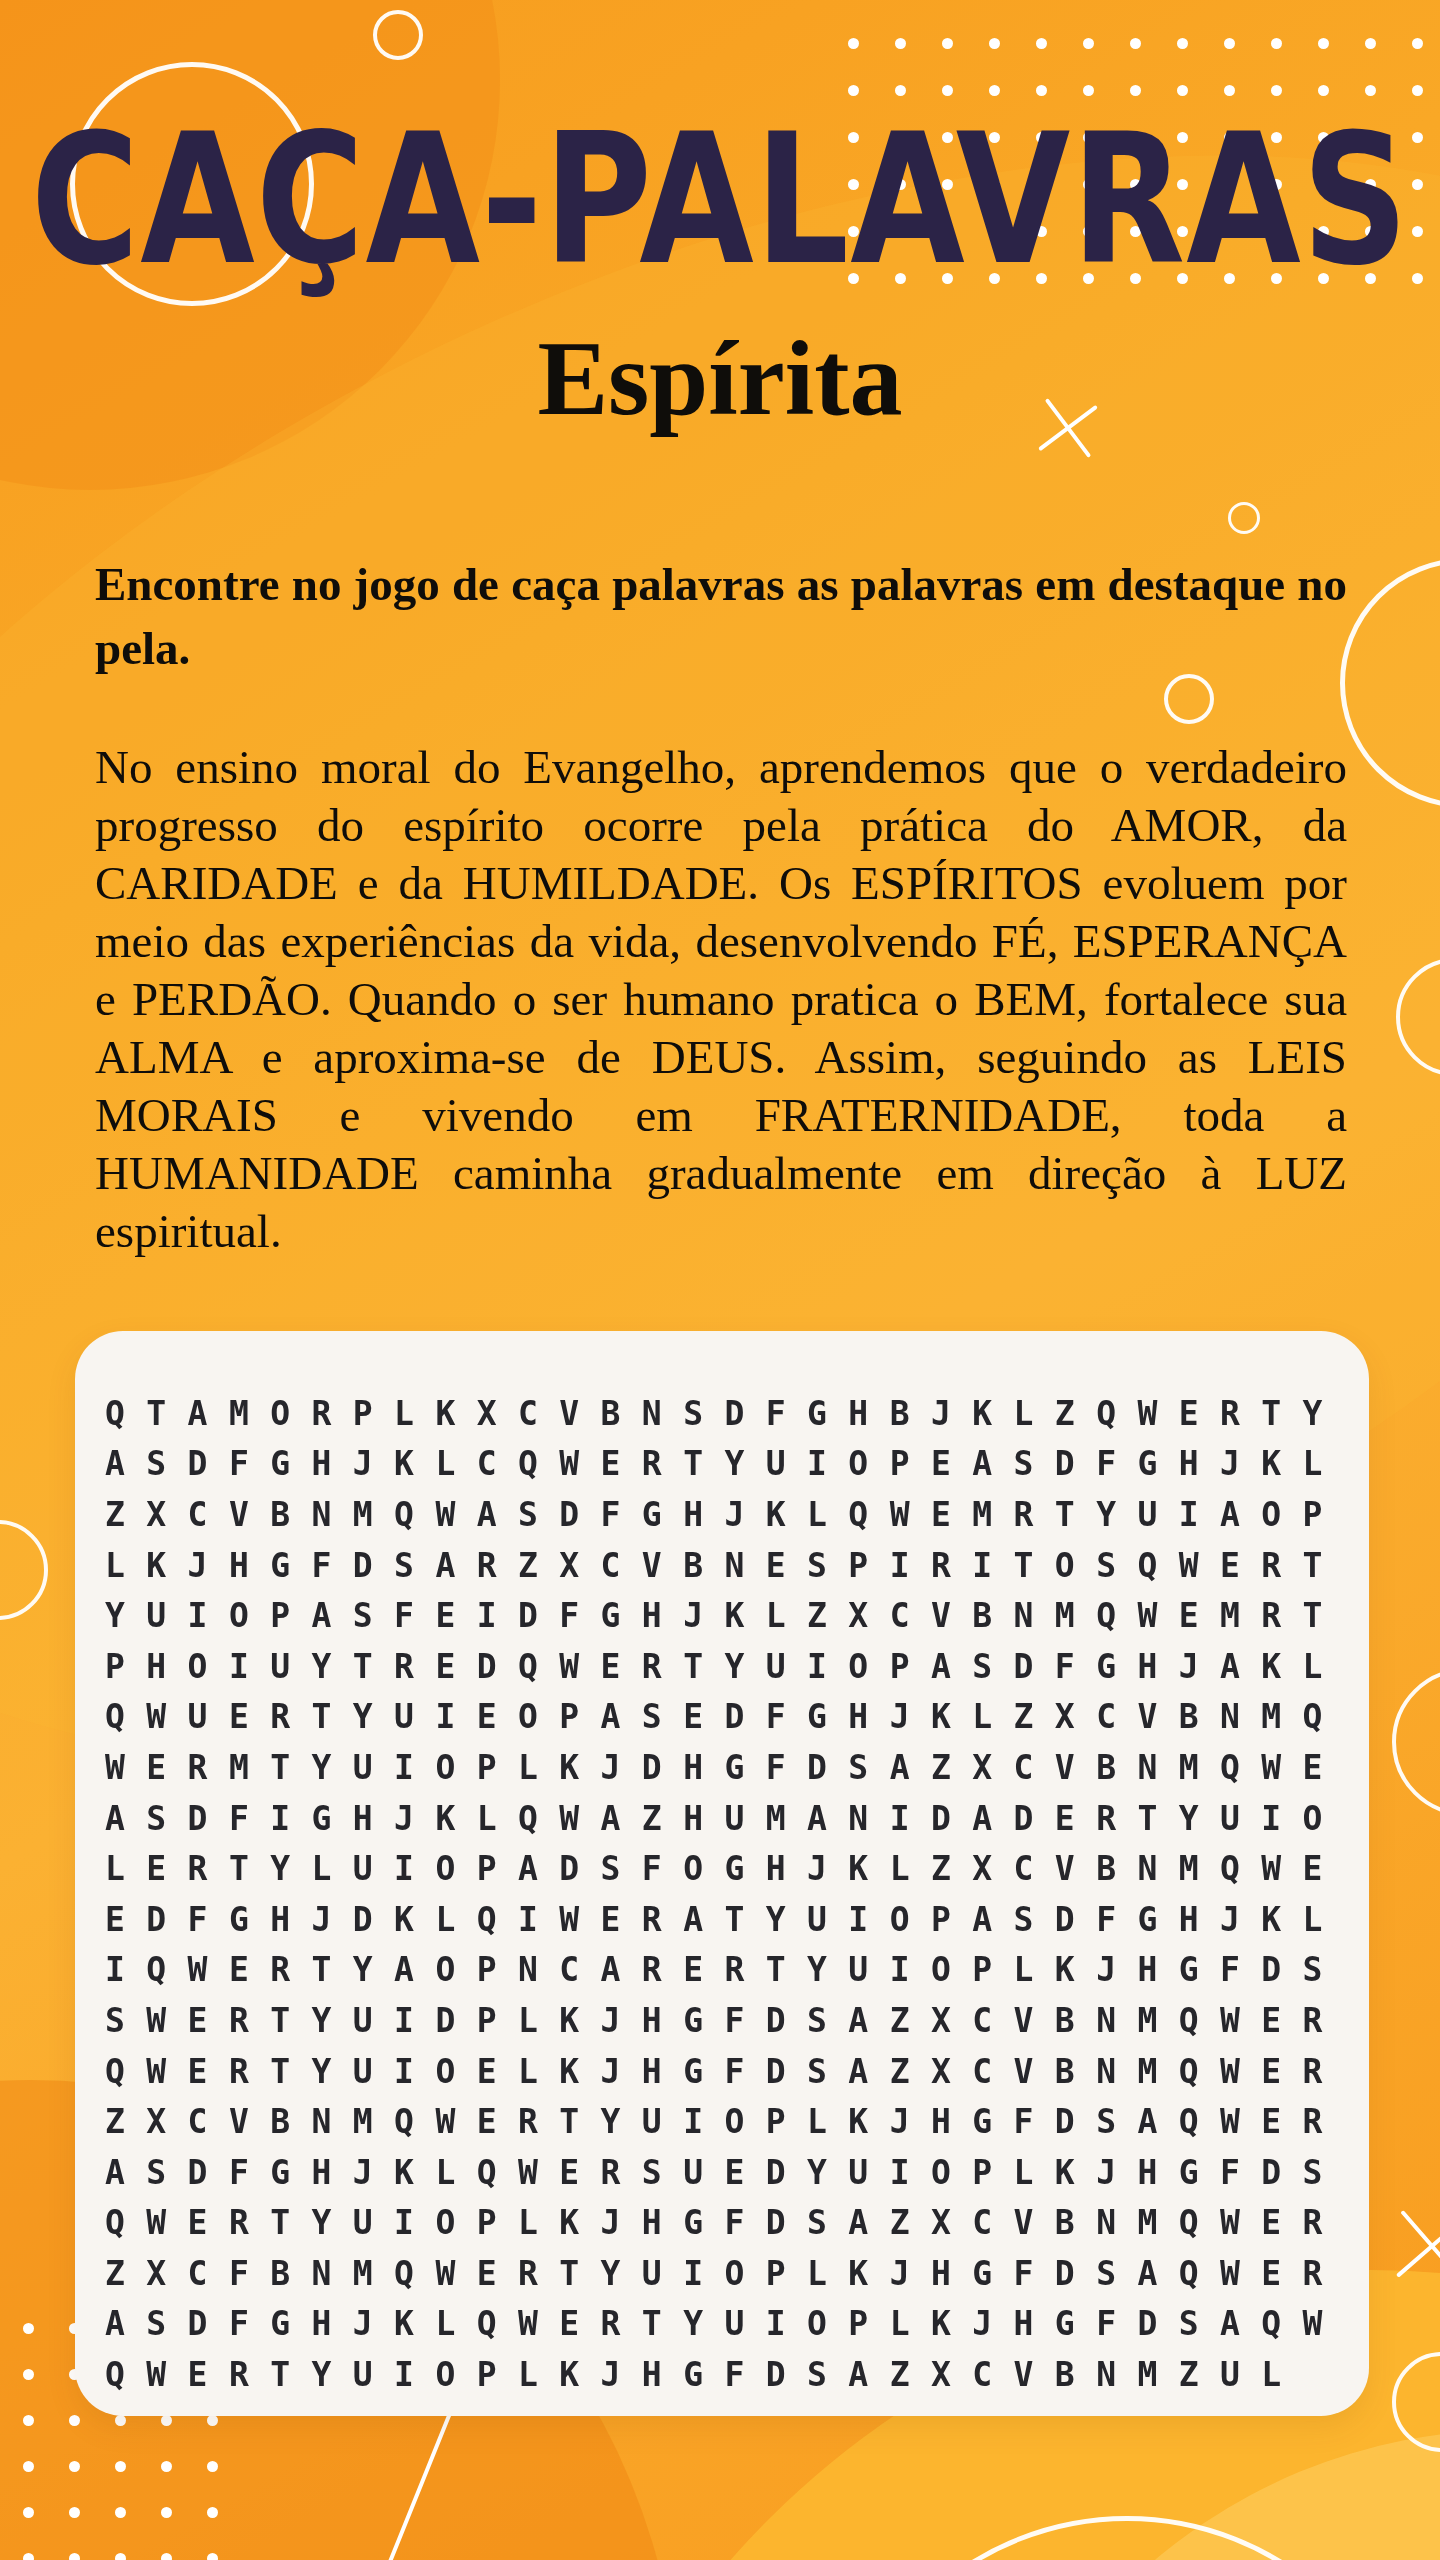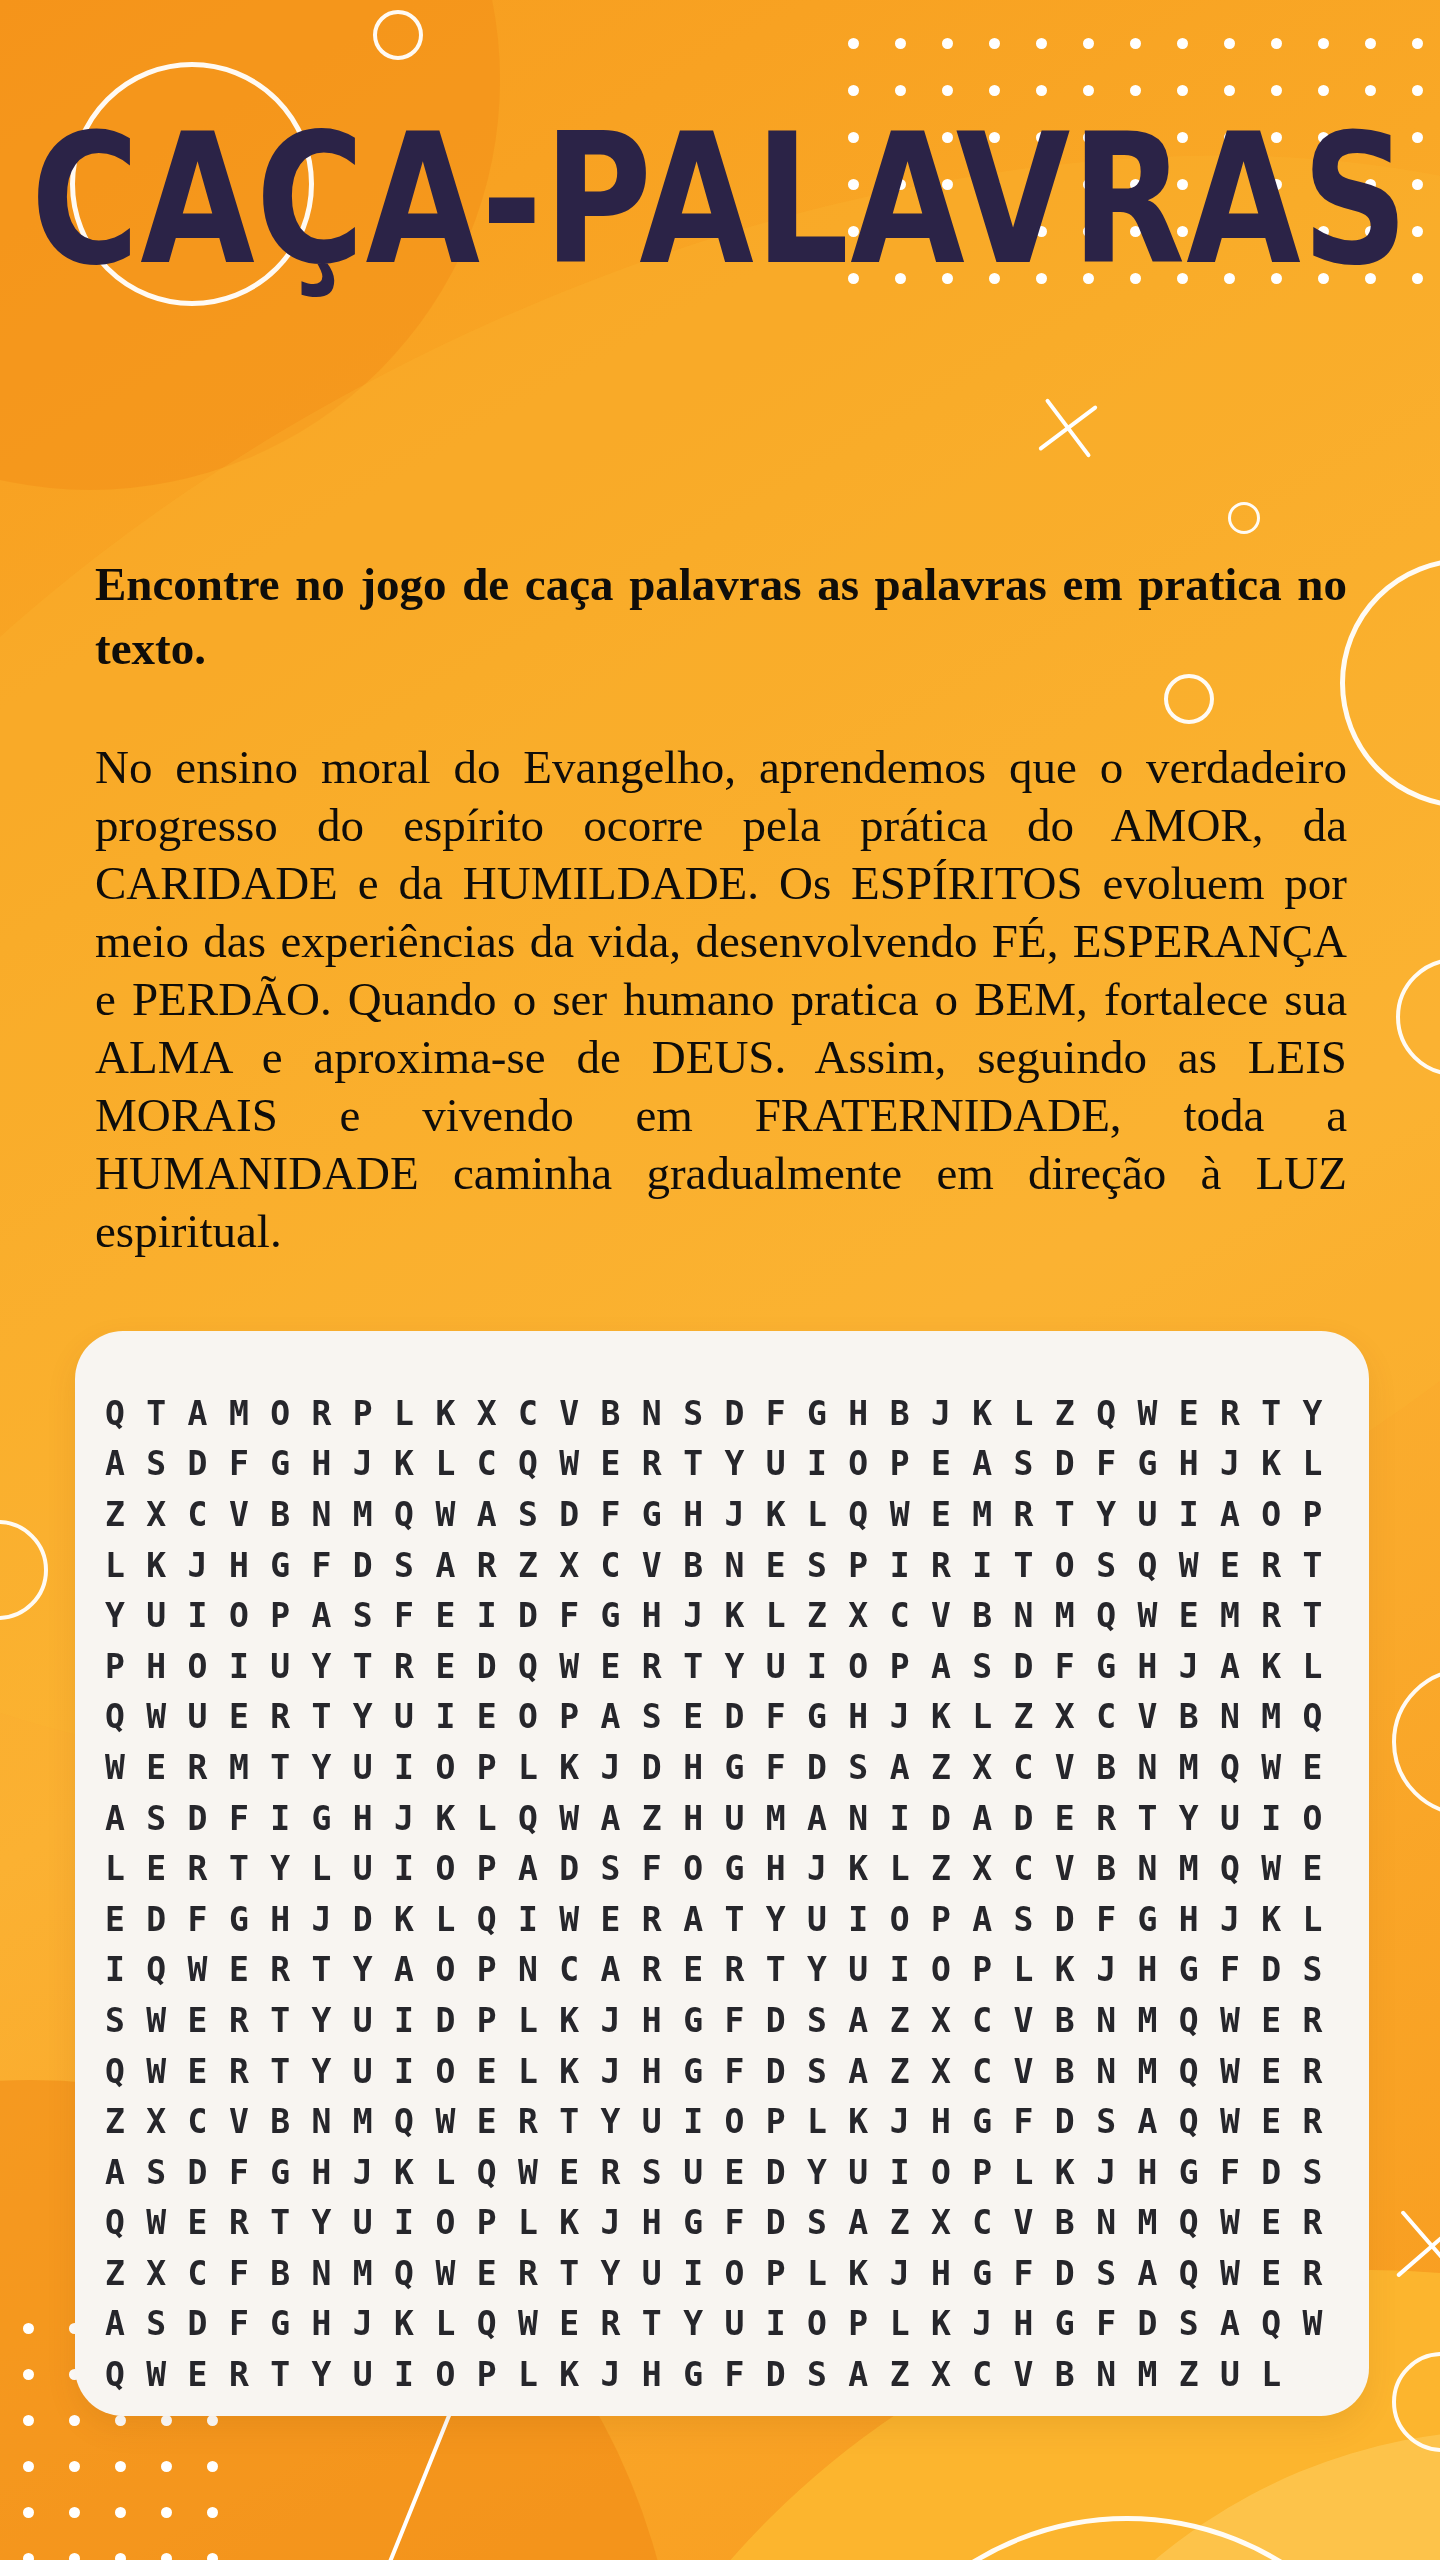--- a/index.html
+++ b/index.html
@@ -190,21 +190,22 @@
       <div class="dot" style="left: 161px; top: 2507px;"></div>
       <div class="dot" style="left: 207px; top: 2507px;"></div>
       <div class="dot" style="left: 23px; top: 2553px;"></div>
       <div class="dot" style="left: 69px; top: 2553px;"></div>
       <div class="dot" style="left: 115px; top: 2553px;"></div>
       <div class="dot" style="left: 161px; top: 2553px;"></div>
       <div class="dot" style="left: 207px; top: 2553px;"></div>
     </div>
 
   <div class="title">CAÇA-PALAVRAS</div>
-  <div class="instruction">Encontre no jogo de caça palavras as palavras em pratica no texto.</div>
+  <div class="subtitle">Espírita</div>
+  <div class="instruction">Encontre no jogo de caça palavras as palavras em destaque no pela.</div>
   <div class="body-text">No ensino moral do Evangelho, aprendemos que o verdadeiro progresso do espírito ocorre pela prática do AMOR, da CARIDADE e da HUMILDADE. Os ESPÍRITOS evoluem por meio das experiências da vida, desenvolvendo FÉ, ESPERANÇA e PERDÃO. Quando o ser humano pratica o BEM, fortalece sua ALMA e aproxima-se de DEUS. Assim, seguindo as LEIS MORAIS e vivendo em FRATERNIDADE, toda a HUMANIDADE caminha gradualmente em direção à LUZ espiritual.</div>
 
   <div class="card">
     <div class="grid" id="word-grid">
         <div class="grid-row">
           <span class="grid-letter">Q</span>
           <span class="grid-letter">T</span>
           <span class="grid-letter">A</span>
           <span class="grid-letter">M</span>
           <span class="grid-letter">O</span>

